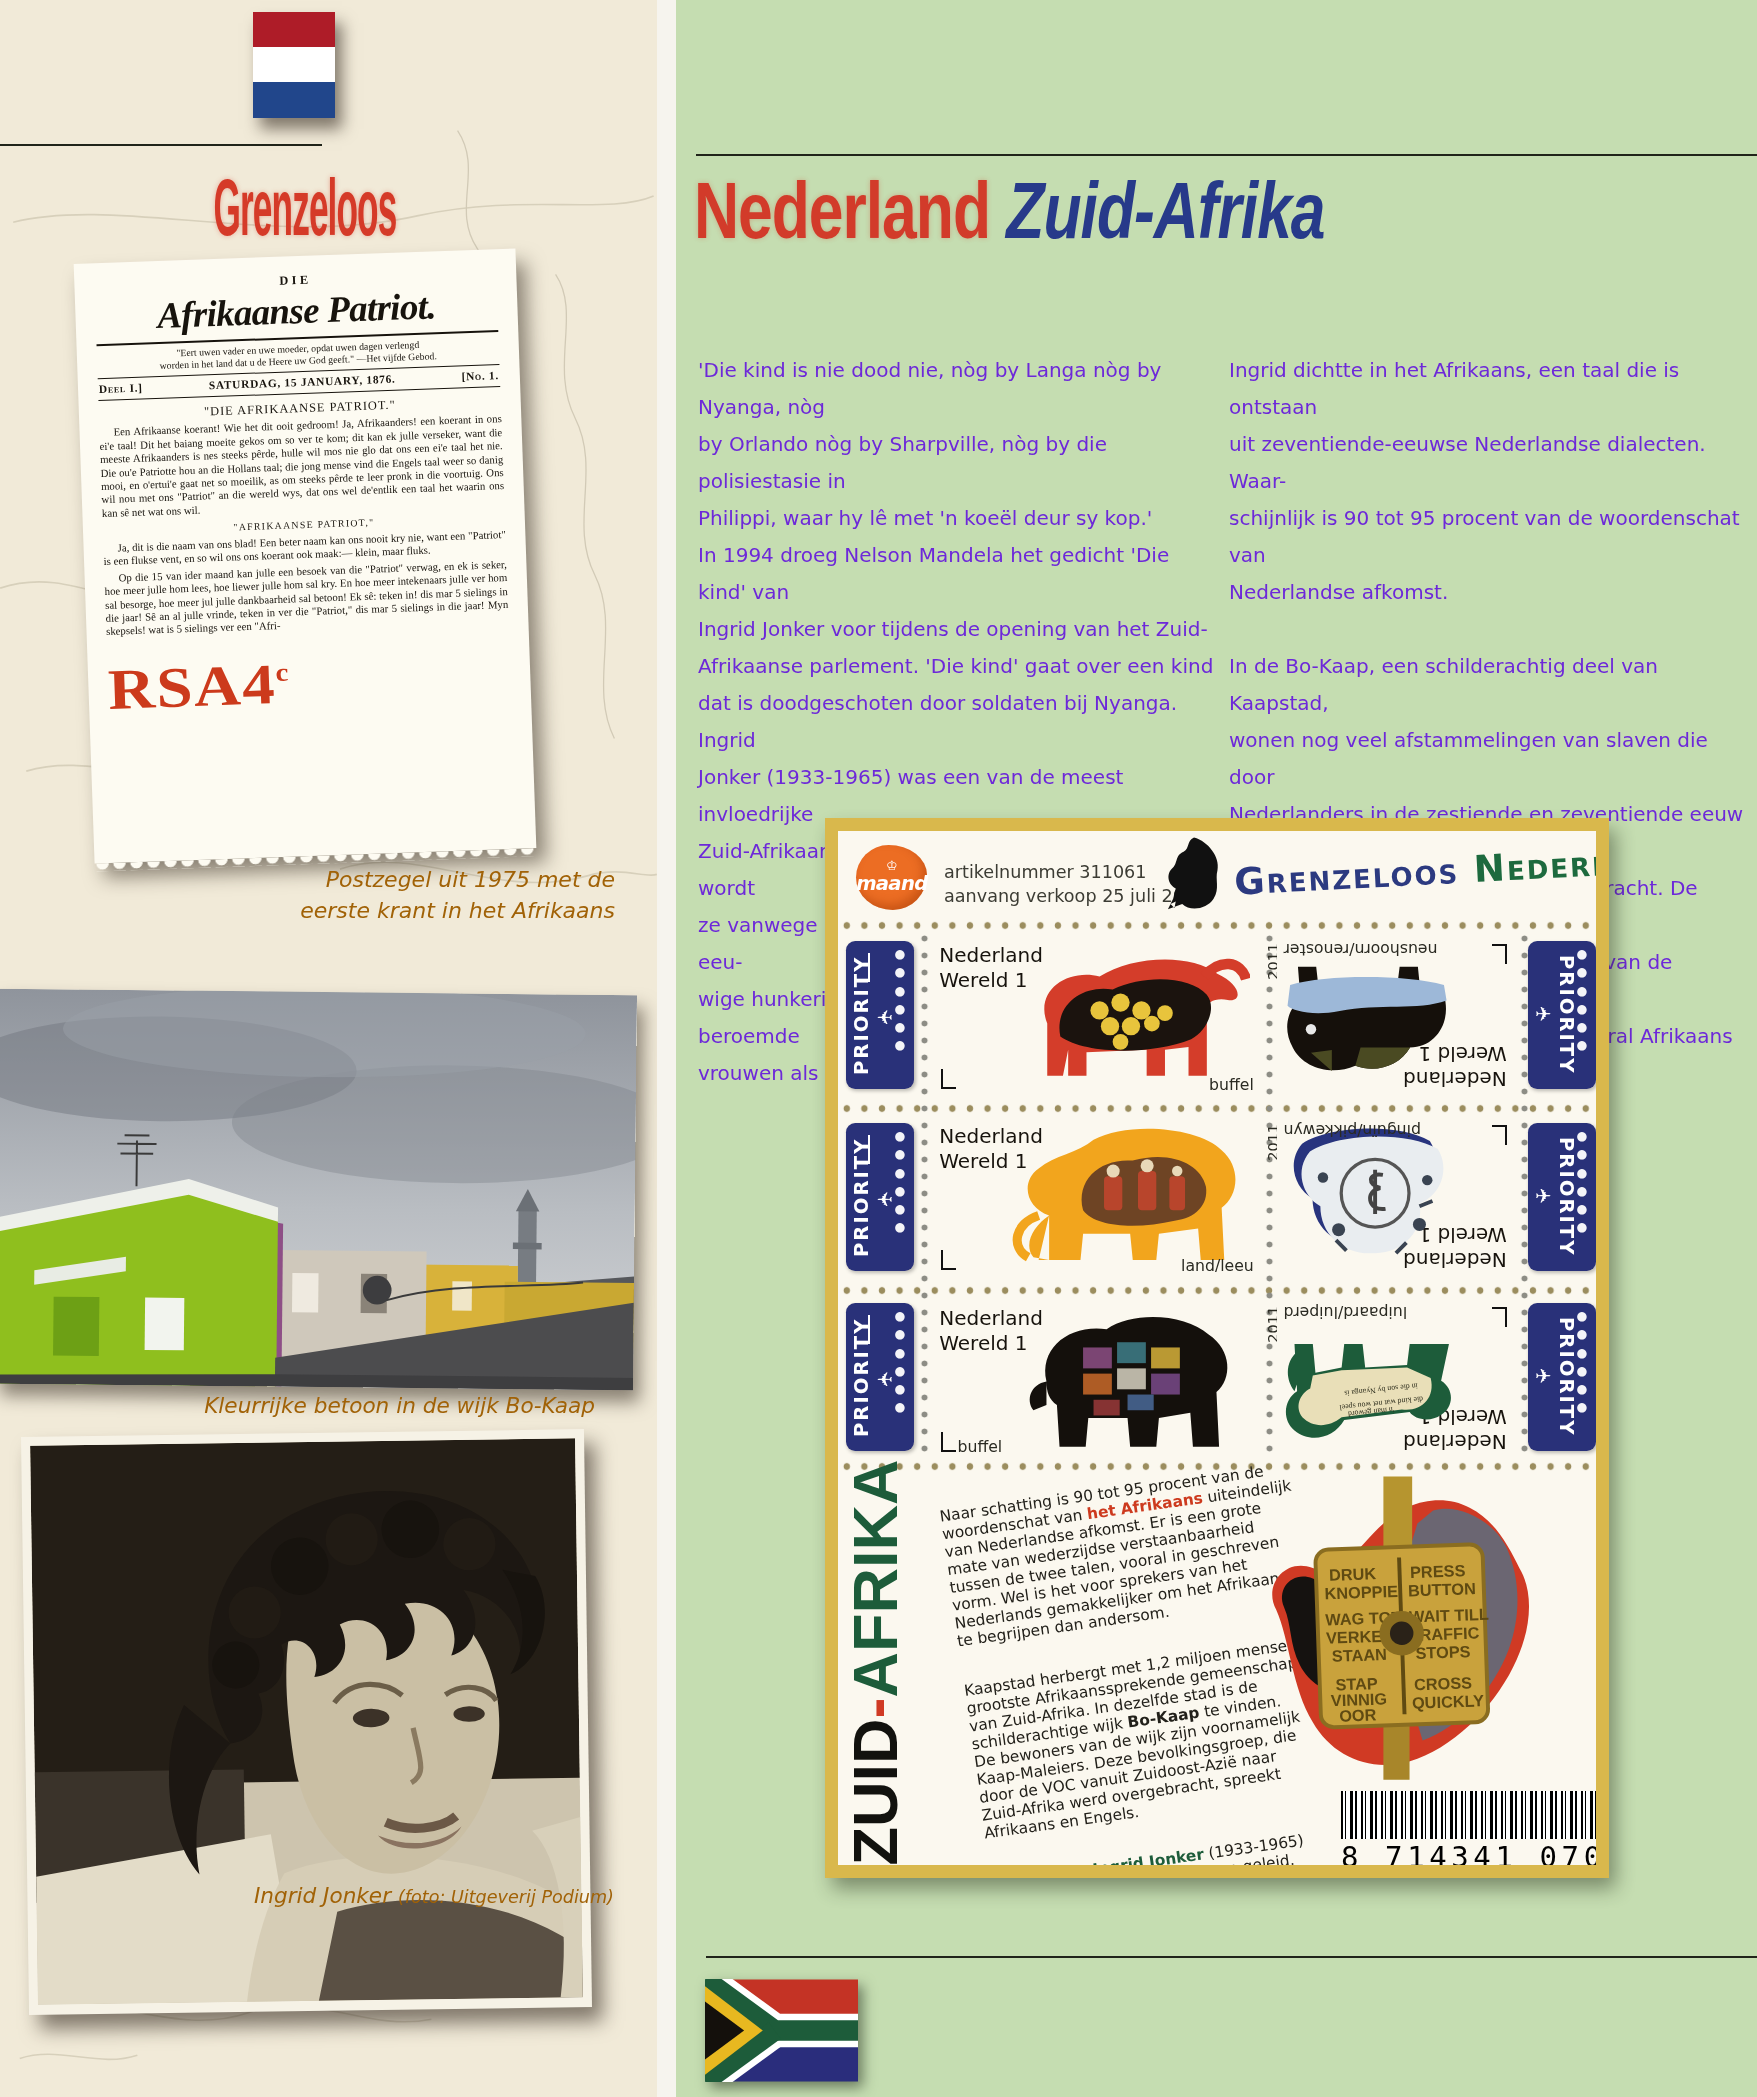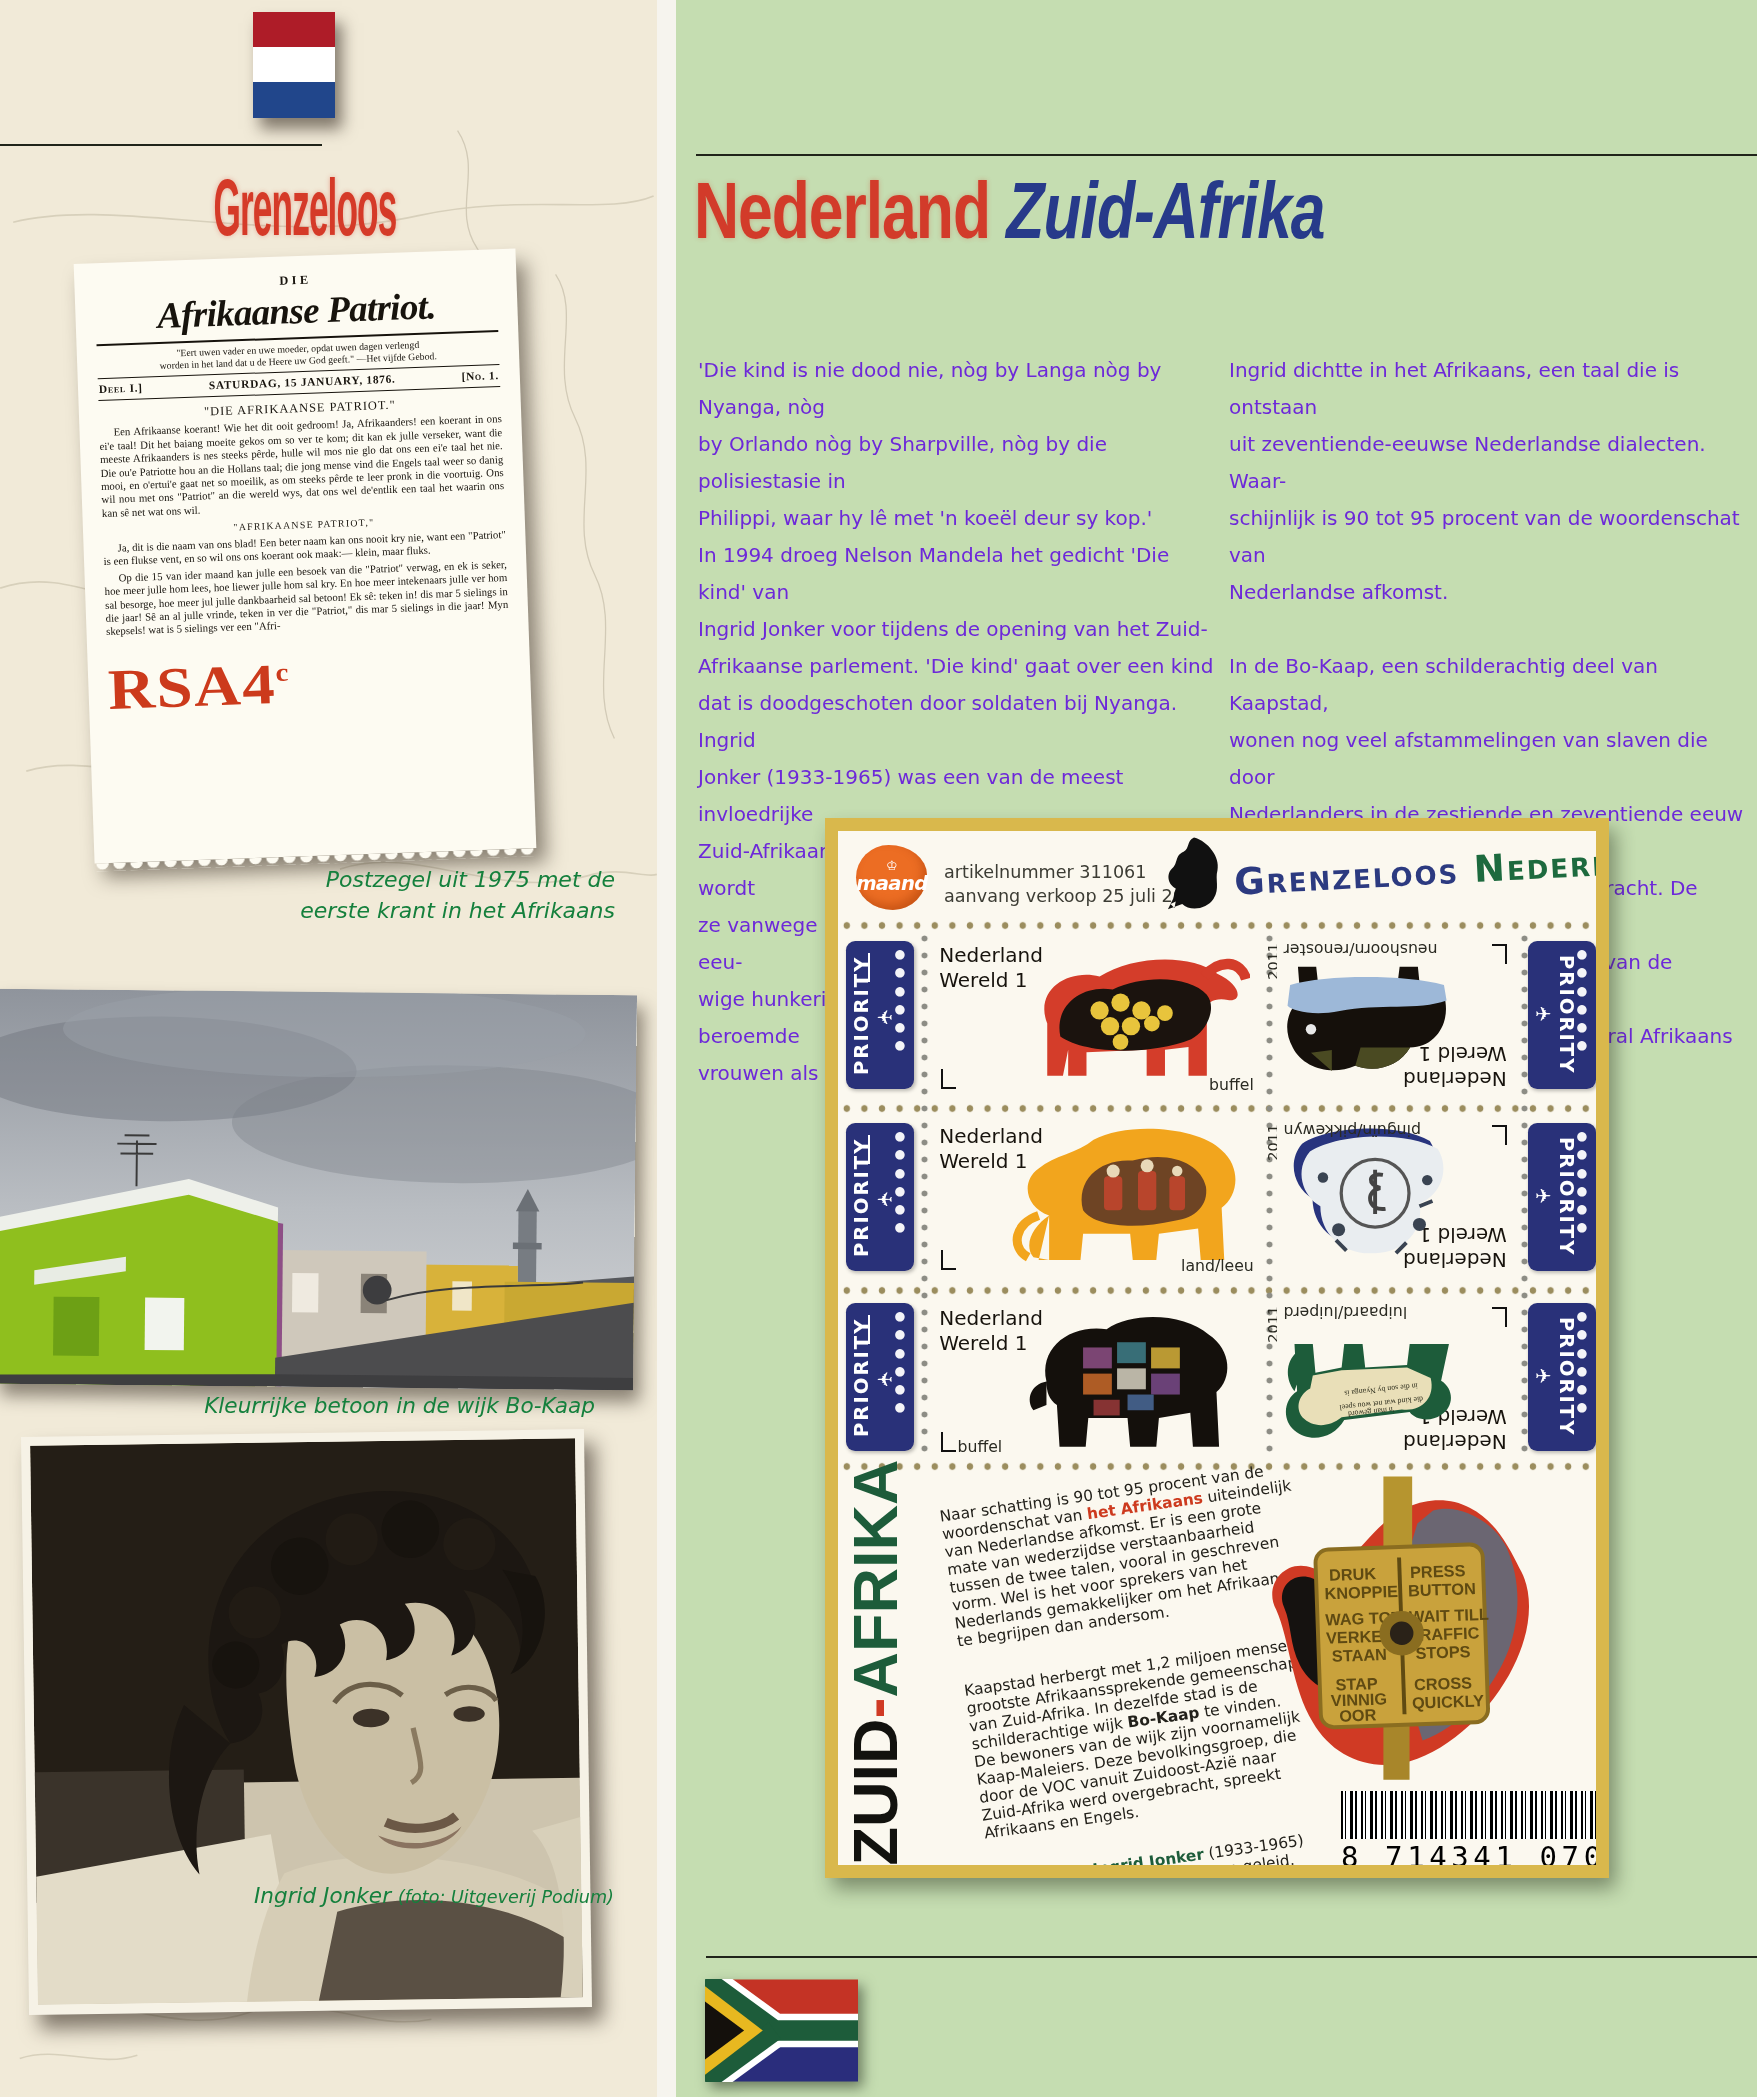--- a/index.html
+++ b/index.html
@@ -39,21 +39,21 @@
   #np-stamp .headline{text-align:center;font-size:12.4px;letter-spacing:1px;margin:6.5px 0 3.9px 0;}
   #np-stamp p{font-size:10.8px;line-height:13.4px;text-align:justify;margin:0 0 3.3px 0;text-indent:14.4px;}
   #np-stamp .subhead{text-align:center;font-size:9.8px;font-variant:small-caps;letter-spacing:1.3px;margin:5.9px 0 4.6px 0;}
   #np-stamp .rsa{font-size:65px;font-weight:bold;color:#cc3a1c;letter-spacing:1.3px;
       transform:scaleY(.88);transform-origin:0 100%;line-height:60px;margin-top:3.9px;white-space:nowrap;}
   #np-stamp .rsa sup{font-size:29px;vertical-align:25px;}
   .scallop{left:0;bottom:-7.8px;width:100%;height:7.8px;
       background-image:radial-gradient(circle 5.9px at 7.8px 0px,#fdfbf2 5.9px,transparent 6.5px);
       background-size:17px 7.8px;background-repeat:repeat-x;}
 
-  .caption{font-style:italic;color:#15803d;font-size:22px;line-height:31px;
+  .caption{font-style:italic;color:#a16207;font-size:22px;line-height:31px;
       text-align:right;white-space:pre-line;}
   #cap-stamp{left:275px;top:864px;width:340px;}
   #cap-bokaap{left:196px;top:1390px;width:399px;font-size:21.6px;}
   #cap-jonker{left:222px;top:1880px;width:392px;font-size:21.6px;}
   #cap-jonker .small{font-size:17.6px;}
 
   #bokaap-photo{left:-3.9px;top:992px;width:639px;height:395px;transform:rotate(.6deg);
       box-shadow:6.5px 11.8px 17px rgba(40,30,20,.5);overflow:hidden;}
   #jonker-photo{left:25px;top:1433px;width:563px;height:578px;background:#f6f2e6;
       transform:rotate(-.8deg);box-shadow:10.5px 14.4px 19.6px rgba(40,30,20,.55);

